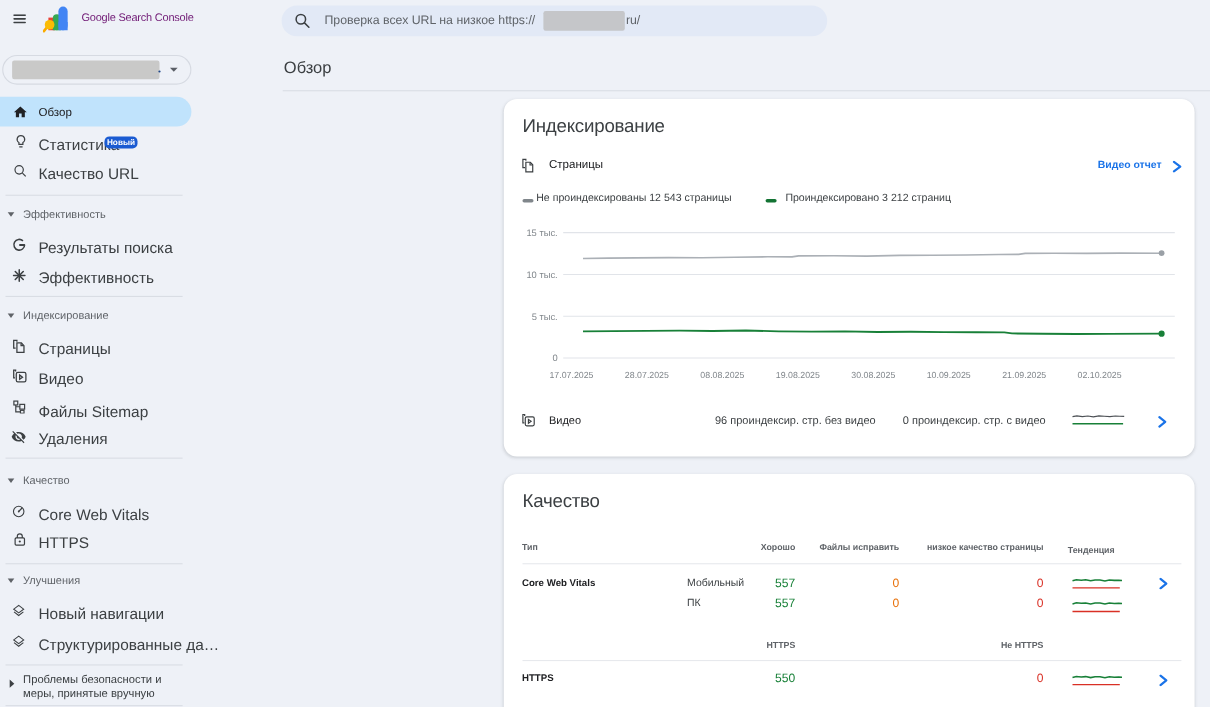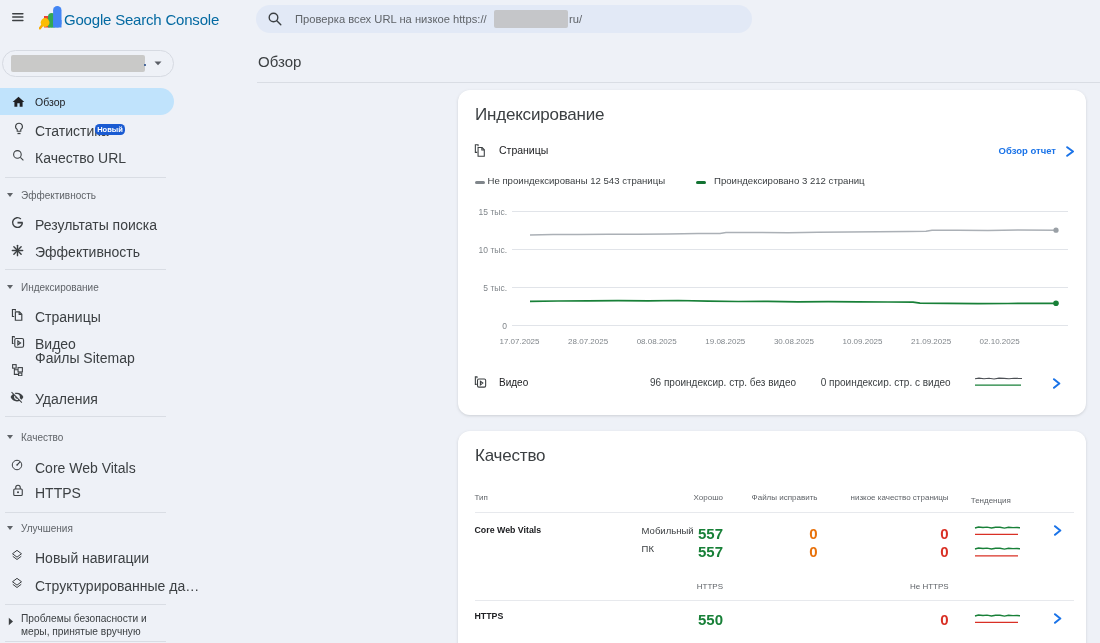--- a/index.html
+++ b/index.html
@@ -7,23 +7,23 @@
   body { font-family:"Liberation Sans", sans-serif; background:#eef1f7; position:relative; }
   .abs { position:absolute; }
   .card { position:absolute; left:458px; width:628px; background:#fff; border-radius:12px;
           box-shadow:0 1px 2px rgba(60,64,67,.10), 0 1px 3px 1px rgba(60,64,67,.05); }
   .ctitle { position:absolute; left:17px; font-size:17px; color:#3c4043; letter-spacing:-.2px; }
   .sep { position:absolute; left:5px; width:161px; height:1px; background:#d9dde4; }
   .nit { position:absolute; left:35px; font-size:14px; color:#3c4043; }
   .nhd { position:absolute; left:21px; font-size:10px; color:#5f6368; }
   .car { position:absolute; left:7px; width:0; height:0; border-left:3.5px solid transparent; border-right:3.5px solid transparent; border-top:4.5px solid #5f6368; }
   .ic  { position:absolute; }
-  .th  { position:absolute; font-size:8px; font-weight:normal; color:#5f6368; }
-  .td  { position:absolute; font-size:9.5px; color:#3c4043;margin-left:17px; }
-  .num { position:absolute; font-size:15px;font-weight:bold; }
+  .th  { position:absolute; font-size:8px; font-weight:bold; color:#5f6368; }
+  .td  { position:absolute; font-size:9.5px; color:#3c4043; }
+  .num { position:absolute; font-size:11px; }
   .right { text-align:right; }
 </style>
 </head>
 <body>
 
 <svg class="abs" style="left:12px;top:13px" width="13" height="9" viewBox="0 0 13 9">
   <g fill="#3c4043">
       <rect x="0" y="0" width="11.6" height="1.5" rx=".75"></rect>
       <rect x="0" y="3.35" width="11.6" height="1.5" rx=".75"></rect>
       <rect x="0" y="6.7" width="11.6" height="1.5" rx=".75"></rect>
@@ -31,21 +31,21 @@
 </svg>
 <svg class="abs" style="left:39px;top:4px" width="24" height="26" viewBox="0 0 24 26">
   <rect x="5" y="12" width="6" height="11.5" fill="#ea4335"></rect>
   <rect x="9" y="9" width="7.4" height="14.5" rx="3.7" fill="#34a853"></rect>
   <path d="M9 16 h7.4 v7.5 h-7.4 z" fill="#34a853"></path>
   <rect x="14.1" y="2" width="8.4" height="21.5" rx="4.2" fill="#4285f4"></rect>
   <path d="M14.1 16 h8.4 v7.5 h-8.4 z" fill="#4285f4"></path>
   <line x1="3.5" y1="21" x2=".9" y2="24.3" stroke="#f9ab00" stroke-width="2.4" stroke-linecap="round"></line>
   <circle cx="6.1" cy="18.5" r="4.4" fill="#fbbc04"></circle>
 </svg>
-<div class="abs" style="left:64px;top:11px;font-size:15px;color:#0369a1;letter-spacing:-.2px">Google Search Console</div>
+<div class="abs" style="left:74px;top:11px;font-size:10px;color:#701a75;letter-spacing:-.2px">Google Search Console</div>
 
 <div class="abs" style="left:256px;top:5px;width:496px;height:28px;border-radius:14px;background:#e2e9f6"></div>
 <svg class="abs" style="left:268px;top:12px" width="14" height="14" viewBox="0 0 14 14">
   <circle cx="5.5" cy="5.5" r="4.3" fill="none" stroke="#3c4043" stroke-width="1.4"></circle>
   <line x1="8.8" y1="8.8" x2="12.8" y2="12.8" stroke="#3c4043" stroke-width="1.4" stroke-linecap="round"></line>
 </svg>
 <div class="abs" style="left:295px;top:13px;font-size:11.2px;color:#5f6368">Проверка всех URL на низкое https://</div>
 <div class="abs" style="left:494px;top:10px;width:74px;height:18px;background:#c5c6c9;border-radius:2px"></div>
 <div class="abs" style="left:569px;top:13px;font-size:11.2px;color:#5f6368">ru/</div>
 
@@ -116,21 +116,21 @@
   </svg>
 <div class="nit" style="top:336px">Видео</div>
 <svg class="ic" style="left:10.5px;top:363px" width="13" height="13" viewBox="0 0 24 24">
     <g fill="none" stroke="#3c4043" stroke-width="2">
       <rect x="3" y="3" width="6.5" height="6.5"></rect>
       <rect x="13" y="8.5" width="8" height="8"></rect>
       <rect x="14" y="18.5" width="6" height="5"></rect>
       <path d="M6.2 9.5v11.5h7.8M6.2 12.5h6.8"></path>
     </g>
   </svg>
-<div class="nit" style="top:350px">Файлы Sitemap</div>
+<div class="nit" style="top:366px">Файлы Sitemap</div>
 <svg class="ic" style="left:9.5px;top:390px" width="14" height="14" viewBox="0 0 24 24">
     <path fill="#3c4043" d="M12 7c2.8 0 5 2.2 5 5 0 .7-.1 1.3-.4 1.8l2.9 2.9c1.5-1.3 2.7-2.9 3.4-4.7-1.7-4.4-6-7.5-11-7.5-1.4 0-2.7.2-4 .7l2.2 2.2c.5-.3 1.2-.4 1.9-.4zM2 4.3l2.3 2.3.5.5C3.1 8.3 1.8 10 1 12c1.7 4.4 6 7.5 11 7.5 1.6 0 3-.3 4.4-.8l.4.4 2.9 3 1.3-1.3L3.3 3 2 4.3zm5.5 5.5l1.6 1.6c0 .2-.1.4-.1.6 0 1.7 1.3 3 3 3 .2 0 .4 0 .6-.1l1.6 1.6c-.7.3-1.4.5-2.2.5-2.8 0-5-2.2-5-5 0-.8.2-1.5.5-2.2z"></path>
   </svg>
 <div class="nit" style="top:391px">Удаления</div>
 <div class="sep" style="top:416px"></div>
 
 <div class="car" style="top:435px"></div>
 <div class="nhd" style="top:432px">Качество</div>
 <svg class="ic" style="left:11px;top:459px" width="12" height="12" viewBox="0 0 24 24">
     <g fill="none" stroke="#3c4043" stroke-width="2">
@@ -181,21 +181,21 @@
 <div class="card" style="top:90px;height:325px">
   <div class="ctitle" style="top:14.7px">Индексирование</div>
   <svg class="ic" style="left:16px;top:53px" width="13" height="15" viewBox="0 0 24 26">
       <g fill="none" stroke="#3c4043" stroke-width="2">
         <path d="M7.5 5V2.5h-5v14h3.5"></path>
         <path d="M7.5 7.5h7.5l4 4.2V23.5h-11.5z"></path>
         <path d="M14.5 7.8v4.3h4.3"></path>
       </g>
     </svg>
   <div class="abs" style="left:41px;top:53.6px;font-size:10.5px;color:#202124">Страницы</div>
-  <div class="abs right" style="right:30px;top:54.6px;font-size:9.5px;font-weight:bold;color:#1a73e8">Обзор отчет</div>
+  <div class="abs right" style="right:30px;top:54.6px;font-size:9.5px;font-weight:bold;color:#1a73e8">Видео отчет</div>
   <svg class="ic" style="left:607px;top:55.5px" width="11" height="11" viewBox="0 0 11 11">
       <path d="M2.2 1.2 L8 5.5 2.2 9.8" fill="none" stroke="#1a73e8" stroke-width="2" stroke-linecap="round" stroke-linejoin="round"></path>
     </svg>
 
   <div class="abs" style="left:16.5px;top:90.6px;width:10px;height:3.2px;background:#80868b;border-radius:1.6px"></div>
   <div class="abs" style="left:29.5px;top:85.2px;font-size:9.6px;color:#3c4043">Не проиндексированы 12 543 страницы</div>
   <div class="abs" style="left:238.1px;top:90.6px;width:10px;height:3.2px;background:#137333;border-radius:1.6px"></div>
   <div class="abs" style="left:256px;top:85.2px;font-size:9.6px;color:#3c4043">Проиндексировано 3 212 страниц</div>
 
   <svg class="ic" style="left:0;top:100px" width="628" height="170" viewBox="0 0 628 170">

